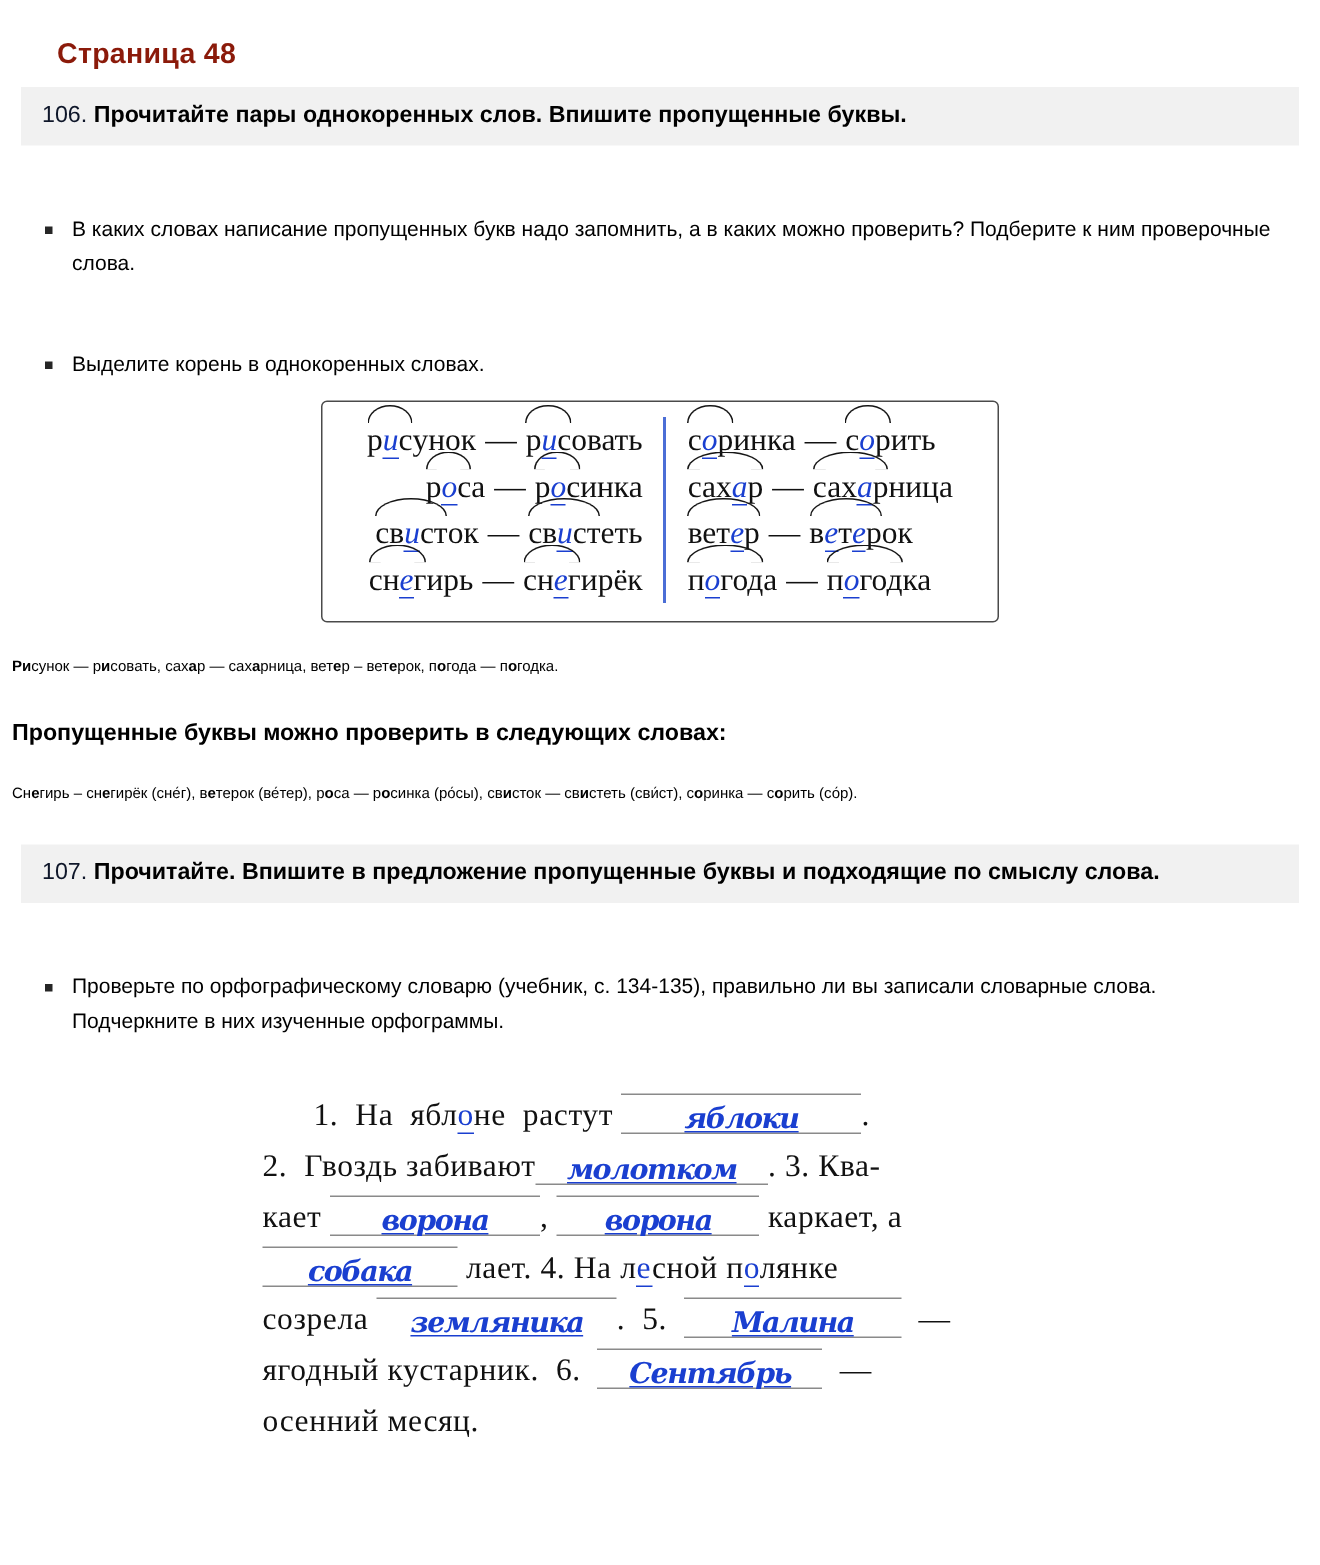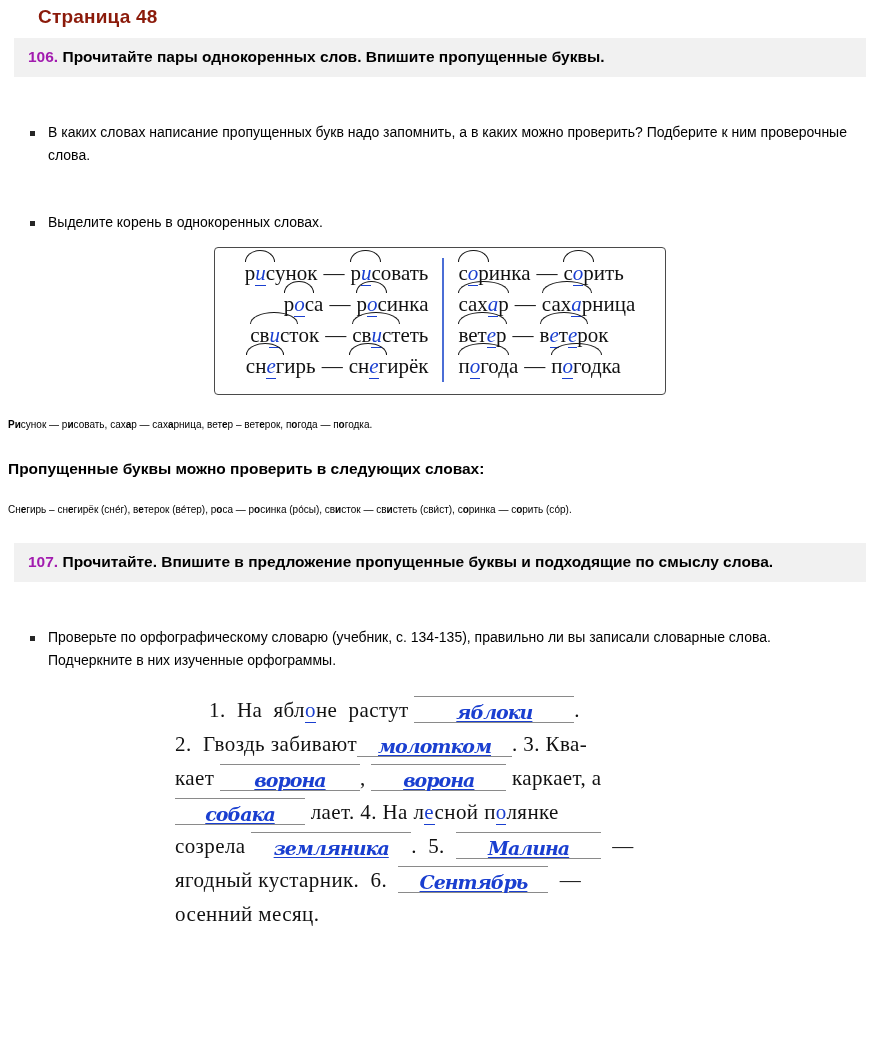--- a/index.html
+++ b/index.html
@@ -20,36 +20,36 @@
     height: 1043px;
     box-sizing: border-box;
     position: relative;
   }
 
   
   .page-title {
     color: #8b1a0a;
     font-size: 19px;
     font-weight: bold;
-    padding: 6px 0 10px 38px;
+    padding: 26px 0 10px 38px;
     letter-spacing: .2px;
   }
 
   
   .task-bar {
     background: #f1f1f1;
     margin: 0 14px 0 14px;
     padding: 8px 14px 9px 14px;
     font-size: 15.5px;
     font-weight: bold;
     line-height: 1.45;
   }
   .task-num {
-    color: #a21caf;
-    font-weight: bold;
+    color: #0f172a;
+    font-weight: normal;
   }
 
   
   .bullets {
     margin: 14px 0 0 0;
     padding: 0 30px 0 26px;
   }
   .bullet-item {
     position: relative;
     font-size: 14px;
@@ -128,21 +128,21 @@
     font-size: 10px;
     padding: 0 20px 0 8px;
     margin-top: 22px;
     line-height: 1.62;
   }
 
   
   .sent-wrap {
     display: flex;
     justify-content: center;
-    margin-top: 22px;
+    margin-top: 35px;
     align-items: center;
   }
   .sentences {
     font-family: "Liberation Serif", serif;
     font-size: 21px;
     line-height: 1.62;
     width: 530px;
     color: #111;
     letter-spacing: .4px;
   }

